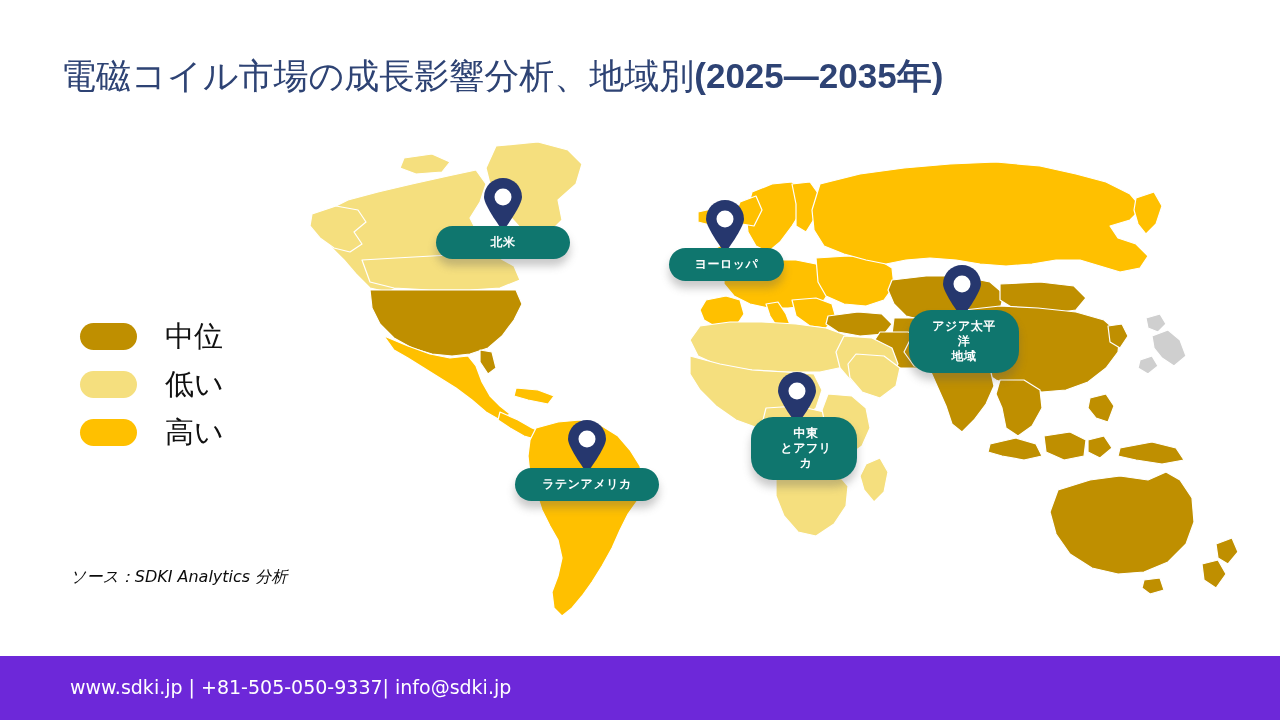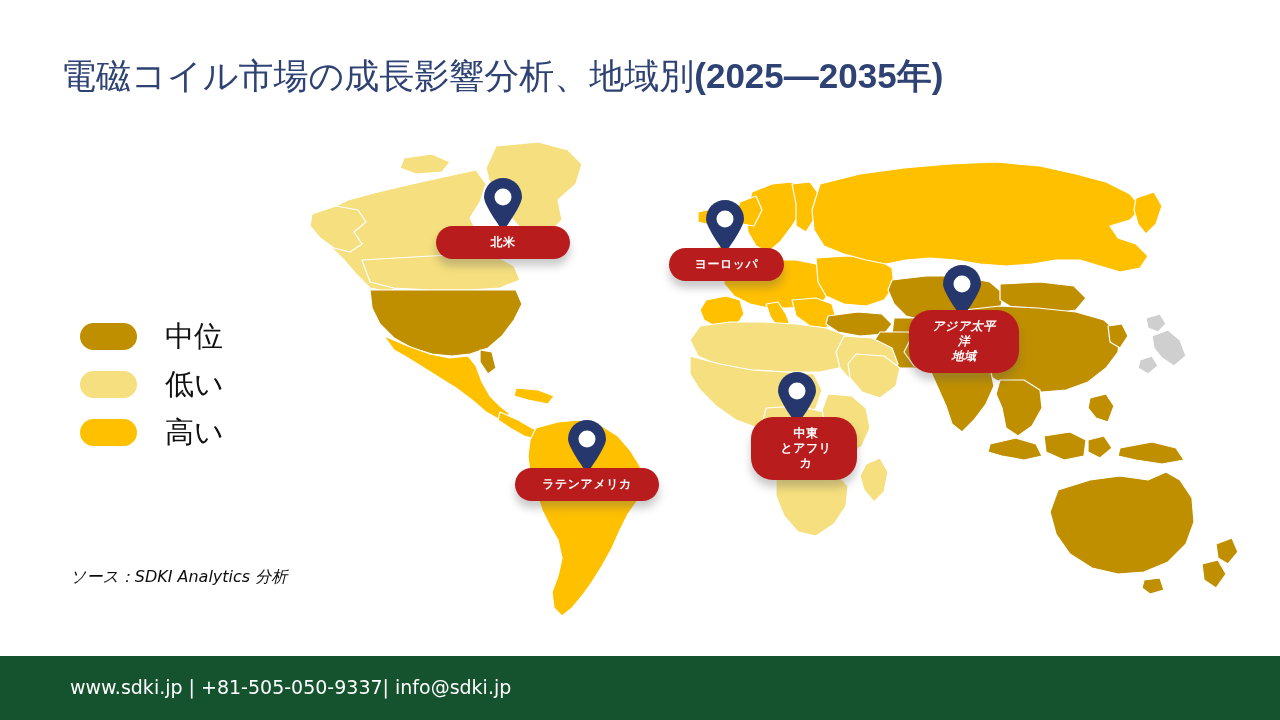--- a/index.html
+++ b/index.html
@@ -92,42 +92,42 @@
   }
   .pin-marker {
     position: absolute;
     left: -21px;
     top: 0;
     width: 42px;
     height: 54px;
   }
   .pin-label {
     position: absolute;
-    background: #b91c1c;
+    background: #0f766e;
     color: #ffffff;
     border-radius: 22px;
     font-size: 12px;
     font-weight: bold;
     line-height: 15px;
     text-align: center;
     padding: 9px 20px;
     white-space: pre-line;
     box-shadow: 0 7px 9px rgba(90,90,90,0.33);
     font-family: "DejaVu Sans", sans-serif;
     letter-spacing: 0.5px;
   }
 
   
   #footer {
     position: absolute;
     left: 0;
     top: 656px;
     width: 1280px;
     height: 64px;
-    background: #14532d;
+    background: #6d28d9;
   }
   #footer-contact {
     position: absolute;
     left: 70px;
     top: 20px;
     color: #ffffff;
     font-size: 19px;
     white-space: nowrap;
     font-family: "DejaVu Sans", sans-serif;
   }
@@ -258,21 +258,21 @@
         <circle cx="21" cy="19" r="8.5" fill="#ffffff"></circle>
       </svg>
       <div class="pin-label" style="left:-56px; top:48px; width:75px;">ヨーロッパ</div>
     </div>
 
     <div class="pin" style="left:662px; top:125px;">
       <svg class="pin-marker" viewBox="0 0 42 54">
         <path d="M21 53 C21 53 40 28 40 19 A19 19 0 1 0 2 19 C2 28 21 53 21 53 Z" fill="#26376e"></path>
         <circle cx="21" cy="19" r="8.5" fill="#ffffff"></circle>
       </svg>
-      <div class="pin-label" style="left:-53px; top:45px; width:70px;font-style:italic;">アジア太平洋
+      <div class="pin-label" style="left:-53px; top:45px; width:70px;">アジア太平洋
 地域</div>
     </div>
 
     <div class="pin" style="left:497px; top:232px;">
       <svg class="pin-marker" viewBox="0 0 42 54">
         <path d="M21 53 C21 53 40 28 40 19 A19 19 0 1 0 2 19 C2 28 21 53 21 53 Z" fill="#26376e"></path>
         <circle cx="21" cy="19" r="8.5" fill="#ffffff"></circle>
       </svg>
       <div class="pin-label" style="left:-46px; top:45px; width:62px;padding-left:24px;">中東
 とアフリカ</div>

